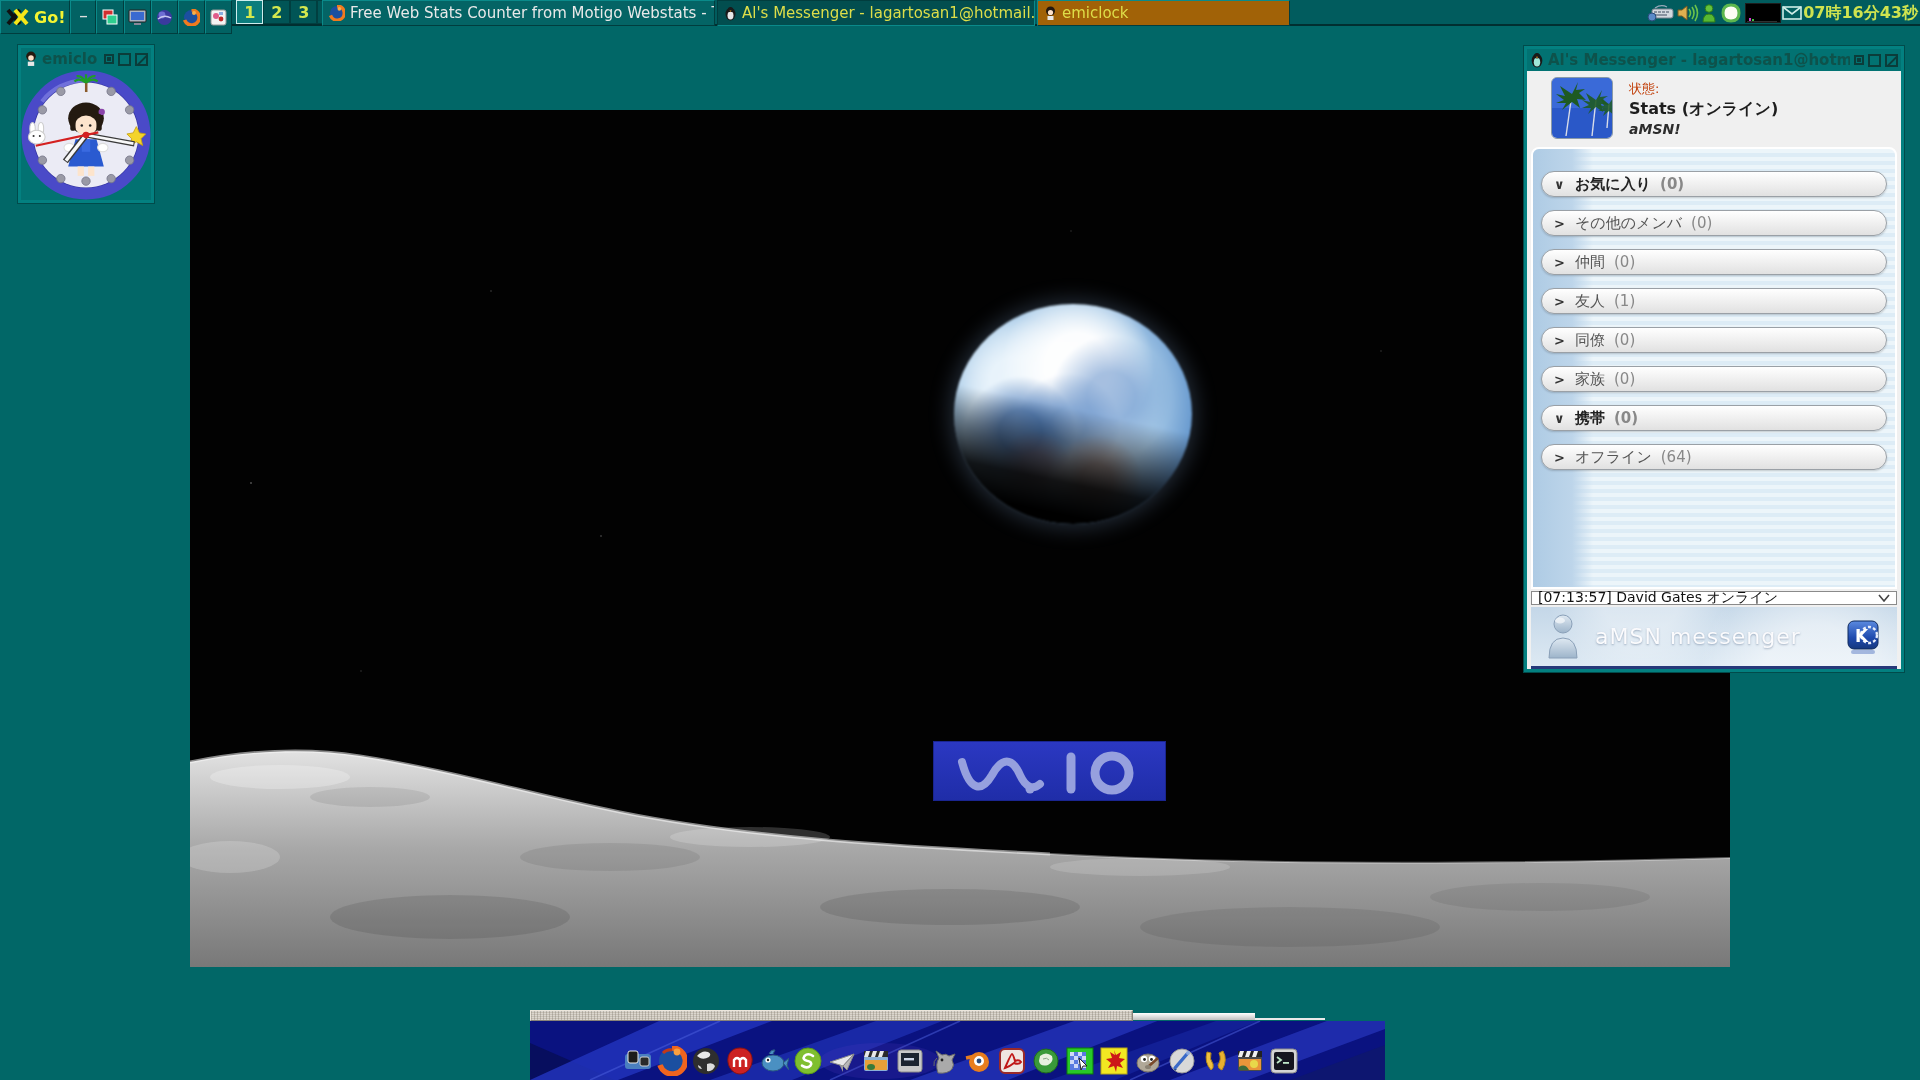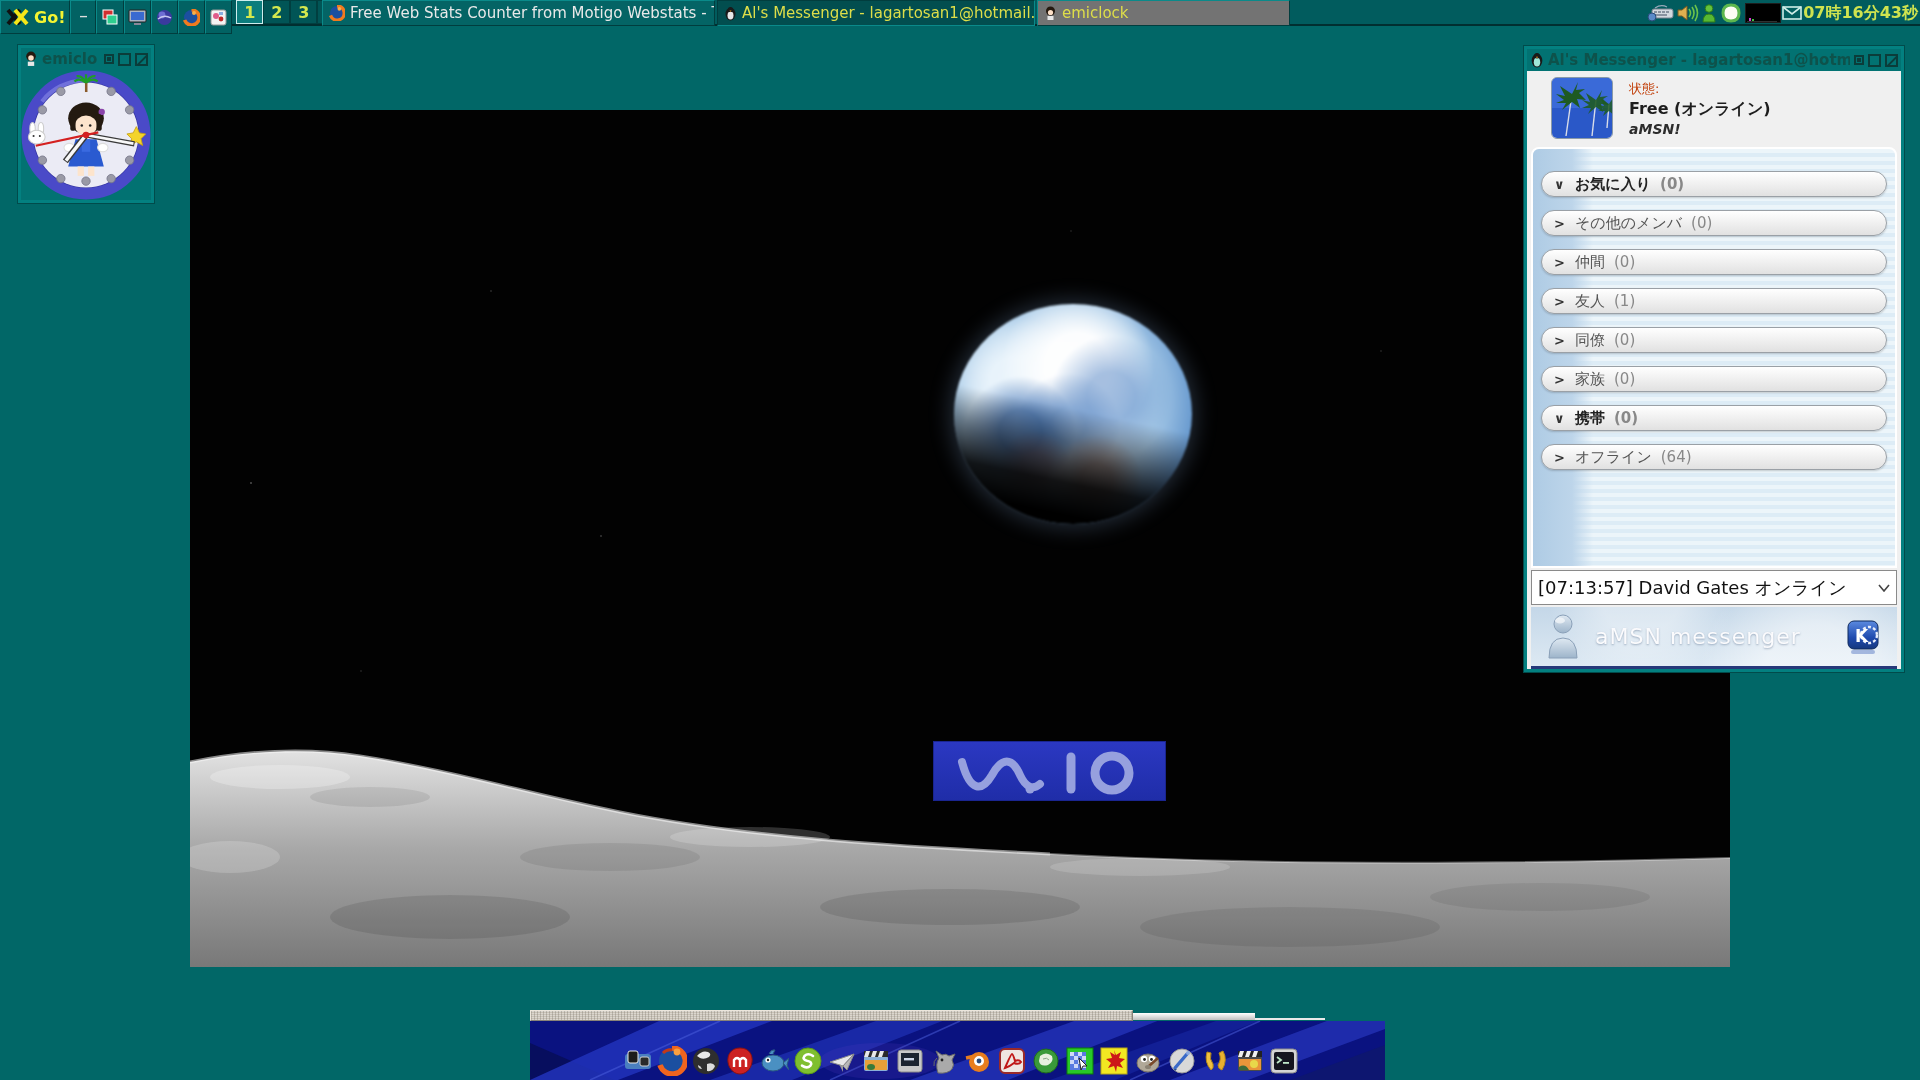--- a/index.html
+++ b/index.html
@@ -16,21 +16,21 @@
   .pager{display:flex;margin-left:4px;}
   .ws{width:27px;display:flex;align-items:center;justify-content:center;
     color:#d4e84e;font-size:16px;font-weight:bold;background:#015556;border:1px solid #013f40;cursor:pointer;}
   .ws.active{background:#0c7d7d;border:1px solid #cfeeee;}
   .task{position:absolute;top:0;height:26px;display:flex;align-items:center;gap:5px;
     padding:0 6px;font-size:15px;white-space:nowrap;overflow:hidden;cursor:pointer;}
   .task1{left:322px;width:393px;color:#e9e9e9;background:#046465;
     border:1px solid;border-color:#0a8a8a #013d3e #013d3e #0a8a8a;}
   .task2{left:717px;width:318px;color:#dede49;background:#024e4f;
     border:1px solid;border-color:#013d3e #0a8a8a #0a8a8a #013d3e;}
-  .task3{left:1037px;width:253px;color:#dede49;background:#737373;
+  .task3{left:1037px;width:253px;color:#dede49;background:#a16207;
     border:1px solid;border-color:#0a8a8a #013d3e #013d3e #0a8a8a;}
   .tray{position:absolute;right:2px;top:0;height:26px;display:flex;align-items:center;gap:1px;}
   .tray-clock{color:#cfe34f;font-size:16px;font-weight:bold;letter-spacing:0px;}
   .graph-applet{width:36px;height:20px;background:#000;border:1px solid #1d1d1d;position:relative;}
   .graph-applet i{position:absolute;display:block;}
 
   
   .emiclock{position:absolute;left:18px;top:45px;width:136px;height:158px;
     background:#027272;border:3px solid #038080;box-shadow:0 0 0 1px #014b4b;}
   .em-title,.am-title{height:22px;display:flex;align-items:center;gap:4px;padding:0 3px;
@@ -87,22 +87,22 @@
   .leftband{position:absolute;left:0;top:0;bottom:0;width:60px;
     background:linear-gradient(90deg,#aecbe4 0%,#bdd5ea 65%,rgba(230,242,250,0) 100%);}
   .groups{position:absolute;left:0;top:22px;right:0;display:flex;flex-direction:column;gap:13px;padding:0 8px;}
   .group{height:26px;border-radius:13px;border:1px solid #9aa0a6;
     background:linear-gradient(#ffffff,#ededed 60%,#e1e1e1);
     box-shadow:0 1px 2px rgba(0,0,0,.18);
     display:flex;align-items:center;gap:9px;padding:0 12px;font-size:15px;color:#555;cursor:pointer;}
   .group .chev{font-weight:bold;color:#333;font-size:13px;width:12px;}
   .group .cnt{color:#888;}
   .group.expanded{font-weight:bold;color:#222;}
-  .combo{height:35px;margin:0 4px;background:#fff;border:1px solid #8a8a8a;
-    display:flex;align-items:center;font-size:18px;color:#111;padding:0 6px;cursor:pointer;}
+  .combo{height:14px;margin:0 4px;background:#fff;border:1px solid #8a8a8a;
+    display:flex;align-items:center;font-size:14px;color:#111;padding:0 6px;cursor:pointer;}
   .combo .combotext{flex:1;white-space:nowrap;overflow:hidden;}
   .banner{height:62px;margin:2px 4px 0 4px;position:relative;overflow:hidden;
     background:radial-gradient(circle at 78% 120%, rgba(255,255,255,.5) 0 18%, transparent 40%),
       radial-gradient(circle at 30% -20%, rgba(255,255,255,.4) 0 15%, transparent 35%),
       linear-gradient(#c4d7e8,#dde9f3);
     border-bottom:3px solid #26397a;display:flex;align-items:center;gap:14px;padding:0 0;}
   .bannertext{font-size:22px;color:#fbfbfd;text-shadow:0 1px 2px rgba(90,110,140,.5);letter-spacing:1px;}
 
   
   .dock{position:absolute;left:530px;top:1010px;width:855px;height:70px;}
@@ -441,21 +441,21 @@
         </g>
         <g fill="#1e5a22">
           <path d="M20,16 l-12,-8 l5,10 l-9,-2 l8,6 l-8,3 l10,0 l-4,7 l10,-8 l8,6 l-3,-9 l9,1 l-7,-7 l6,-4 l-9,1 l2,-8 Z"></path>
           <path d="M44,22 l-10,-7 l4,9 l-8,-2 l7,5 l-7,3 l9,0 l-3,6 l8,-7 l7,5 l-2,-8 l8,1 l-6,-6 l5,-3 l-8,1 l2,-7 Z" opacity=".9"></path>
           <path d="M57,26 l-8,-5 l3,7 l-6,-1 l5,4 l-5,2 l7,0 l-2,5 l6,-5 l5,4 l-1,-6 l6,0 l-5,-5 l4,-2 l-6,1 l1,-5 Z" opacity=".85"></path>
         </g>
       </svg>
     </div>
     <div class="statustext">
       <span class="st-label">状態:</span>
-      <span class="st-name">Free (オンライン)</span>
+      <span class="st-name">Stats (オンライン)</span>
       <span class="st-msg">aMSN!</span>
     </div>
   </div>
 
 
   <div class="contactpanel">
     <div class="leftband"></div>
     <div class="groups">
       <div class="group expanded">
         <span class="chev">∨</span>

